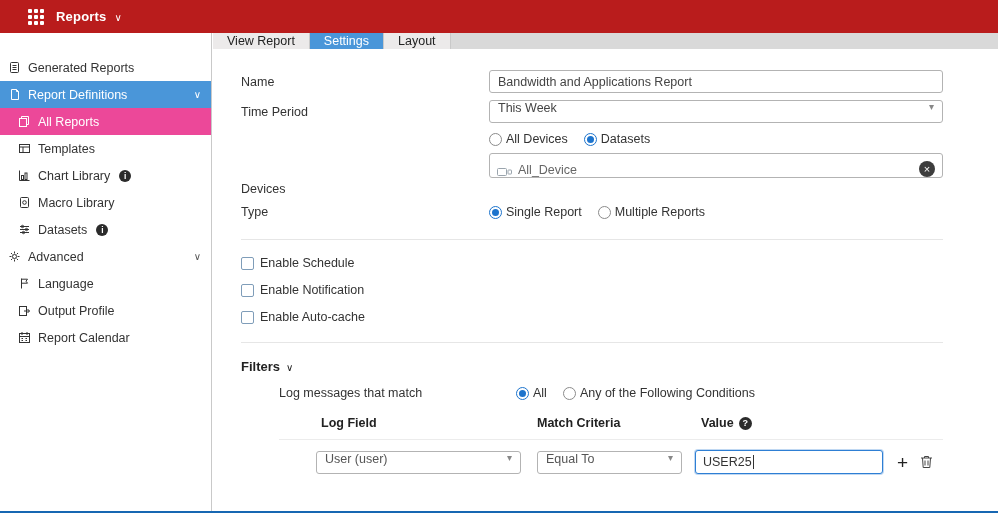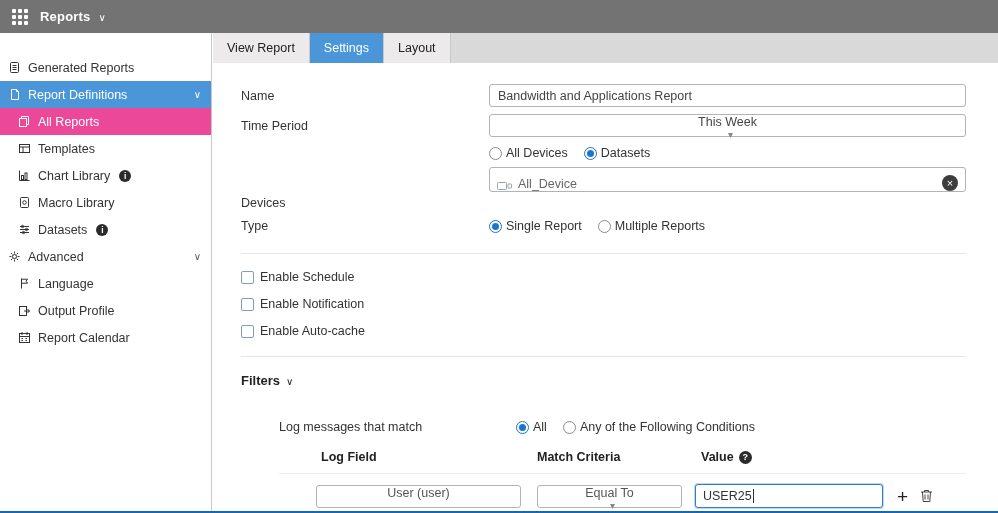--- a/index.html
+++ b/index.html
@@ -1,75 +1,75 @@
 <!DOCTYPE html>
 <html><head>
 <meta charset="utf-8">
 <style>
   * { box-sizing: border-box; }
   body {
     margin: 0; width: 998px; height: 513px; position: relative; overflow: hidden;
     background: #fff; color: #333; font-family: "Liberation Sans", sans-serif; font-size: 12.5px;
   }
   
-  .topbar { position: absolute; top: 0; left: 0; right: 0; height: 33px; background: #737373;
-            display: flex; align-items: center; padding: 0 12px; gap: 12px; }
+  .topbar { position: absolute; top: 0; left: 0; right: 0; height: 33px; background: #b91c1c;
+            display: flex; align-items: center; padding: 0 28px; gap: 12px; }
   .logo { display: grid; grid-template-columns: repeat(3,4px); grid-auto-rows: 4px; gap: 2px; cursor: pointer; }
   .logo i { background: #fff; border-radius: 1px; display: block; }
   .app-switch { display: flex; align-items: center; gap: 8px; cursor: pointer; }
   .tb-title { color: #fff; font-size: 13px; font-weight: bold; letter-spacing: .2px; }
   .tb-chev { color: #fff; font-size: 10px; margin-top: 2px; }
   
   .sidebar { position: absolute; top: 33px; left: 0; width: 212px; bottom: 0; background: #fff;
              border-right: 1px solid #c9c9c9; padding-top: 21px; }
   .side-item { height: 27px; display: flex; align-items: center; gap: 7px; padding: 0 10px 0 8px;
                cursor: pointer; color: #333; white-space: nowrap; }
   .side-item svg { flex: none; }
   .side-item.child { padding-left: 18px; }
   .side-item.active-parent { background: #4a96d9; color: #fff; }
   .side-item.active-child  { background: #ec4899; color: #fff; }
   .chev-r { margin-left: auto; font-size: 10px; }
   .info-dot { width: 12px; height: 12px; border-radius: 50%; background: #2b2b2b; color: #fff;
               font-size: 8.5px; font-weight: bold; display: inline-flex; align-items: center;
               justify-content: center; margin-left: 2px; }
   
   .main { position: absolute; top: 33px; left: 213px; right: 0; bottom: 0; display: flex; flex-direction: column; }
-  .tabbar { height: 30px; background: #d9d9d9; display: flex; flex: none; }
+  .tabbar { height: 16px; background: #d9d9d9; display: flex; flex: none; }
   .tab { display: flex; align-items: center; padding: 0 14px; background: #eceaea; color: #222;
          border-right: 1px solid #c9c9c9; cursor: pointer; }
   .tab.active { background: #4a96d9; color: #fff; }
   
-  .content { flex: 1; padding: 21px 32px 0 28px; overflow: hidden; }
+  .content { flex: 1; padding: 21px 55px 0 28px; overflow: hidden; }
   .frow { display: grid; grid-template-columns: 248px 1fr; align-items: center; margin-bottom: 7px; }
   .frow.top { align-items: flex-start; }
   .frow.top .flabel { padding-top: 4px; margin-top: 48px; }
   .text-input, .select { width: 100%; height: 23px; border: 1px solid #b3b3b3; border-radius: 3px;
                          background: #fff; color: #444; font-size: 12.5px; padding: 0 8px;
                          font-family: "Liberation Sans", sans-serif; }
-  .select { display: flex; align-items: center; justify-content: space-between; cursor: pointer; flex-direction: column; }
+  .select { display: flex; justify-content: space-between; cursor: pointer; }
   .sel-arrow { color: #888; font-size: 10px; margin-left: 6px; }
   .radio-group { display: flex; align-items: center; gap: 16px; min-height: 18px; }
   .radio-opt { display: flex; align-items: center; gap: 4px; cursor: pointer; }
   .radio { width: 13px; height: 13px; border: 1px solid #8b8b8b; border-radius: 50%; background: #fff;
            position: relative; flex: none; }
   .radio-opt.checked .radio { border-color: #1d74cd; }
   .radio-opt.checked .radio::after { content: ""; position: absolute; left: 2px; top: 2px; right: 2px;
            bottom: 2px; border-radius: 50%; background: #1d74cd; }
   .tagbox { margin-top: 5px; height: 25px; border: 1px solid #b3b3b3; border-radius: 3px; background: #fff;
             display: flex; align-items: flex-end; padding: 0 7px; gap: 6px; }
   .tag-text { color: #666; }
   .clear-dot { margin-left: auto; width: 16px; height: 16px; border-radius: 50%; background: #3d3d3d;
                color: #fff; display: flex; align-items: center; justify-content: center; font-size: 11px;
                line-height: 1; cursor: pointer; }
   .divider { border: none; border-top: 1px solid #e6e6e6; margin: 18px 0 16px; }
   .check-row { display: flex; align-items: center; gap: 6px; margin-bottom: 13px; cursor: pointer; }
   .checkbox { width: 13px; height: 13px; border: 1px solid #7f9db9; border-radius: 2px; background: #fff; flex: none; }
   
   .filters-title { font-weight: bold; font-size: 13px; color: #222; display: flex; align-items: center;
-                   gap: 6px; margin: 2px 0 30px; cursor: pointer; }
+                   gap: 6px; margin: 2px 0 10px; cursor: pointer; }
   .chev-s { font-size: 10px; font-weight: normal; margin-top: 2px; }
   .log-row { margin-left: 38px; display: flex; align-items: center; margin-bottom: 14px; }
   .log-label { width: 237px; }
   .ftable { margin-left: 75px; }
   .fhead { display: flex; font-weight: bold; color: #222; margin-bottom: 9px; }
   .fh1 { width: 221px; padding-left: 5px; }
   .fh2 { width: 158px; }
   .fh3 { display: flex; align-items: center; gap: 5px; padding-left: 6px; }
   .help-dot { width: 13px; height: 13px; border-radius: 50%; background: #2b2b2b; color: #fff;
               font-size: 9px; font-weight: bold; display: inline-flex; align-items: center;

